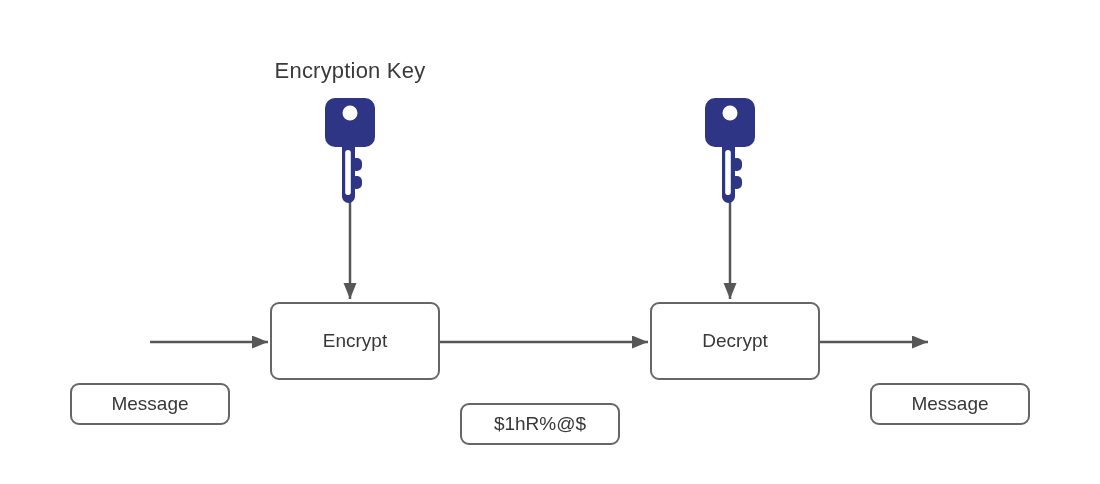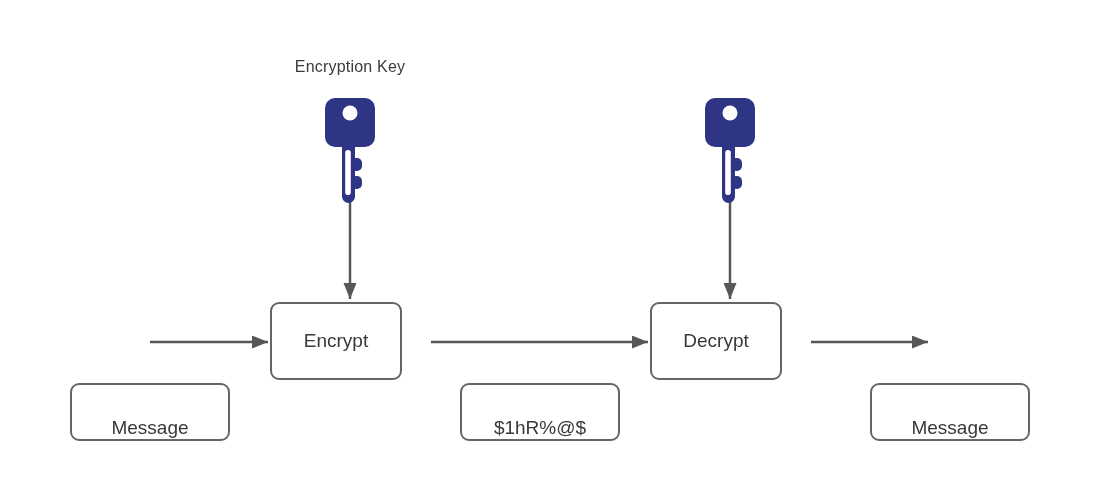--- a/index.html
+++ b/index.html
@@ -12,38 +12,38 @@
     position: relative;
     width: 1100px;
     height: 484px;
     background: #ffffff;
     overflow: hidden;
   }
   .key-label {
     position: absolute;
     width: 240px;
     text-align: center;
-    font-size: 16px;
+    font-size: 22px;
     color: #3a3a3a;
     letter-spacing: 0.2px;
   }
   .node {
     position: absolute;
     background: #ffffff;
     border: 2.5px solid #666666;
     border-radius: 9px;
     display: flex;
     align-items: center;
     justify-content: center;
     box-sizing: border-box;
     font-size: 19px;
     color: #383838;
   }
-  .process-node { width: 132px; height: 78px; top: 302px; }
-  .data-node    { width: 160px; height: 58px; top: 383px; align-items: flex-end; }
+  .process-node { width: 170px; height: 78px; top: 302px; }
+  .data-node    { width: 160px; height: 42px; top: 383px; }
   #connector-layer {
     position: absolute;
     left: 0; top: 0;
     width: 1100px;
     height: 484px;
     pointer-events: none;
   }
   .key-icon-svg { position: absolute; width: 50px; height: 106px; }
 </style>
 </head>
@@ -87,20 +87,20 @@
   <div class="node process-node" style="left:270px;">
     <span>Encrypt</span>
   </div>
   <div class="node process-node" style="left:650px;justify-content:center;">
     <span>Decrypt</span>
   </div>
 
   <div class="node data-node" style="left:70px;">
     <span>Message</span>
   </div>
-  <div class="node data-node" style="left:460px;">
+  <div class="node data-node" style="left:460px;margin-top:20px;">
     <span>$1hR%@$</span>
   </div>
   <div class="node data-node" style="left:870px;">
     <span>Message</span>
   </div>
 
 </div>
 
 </body></html>

